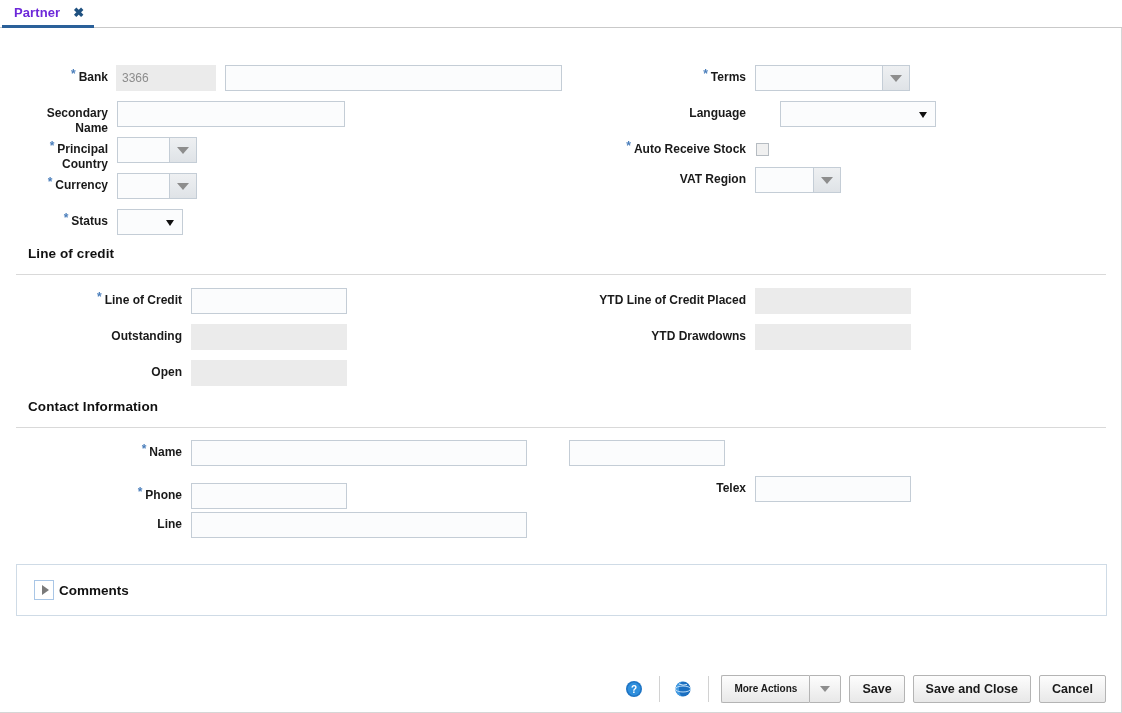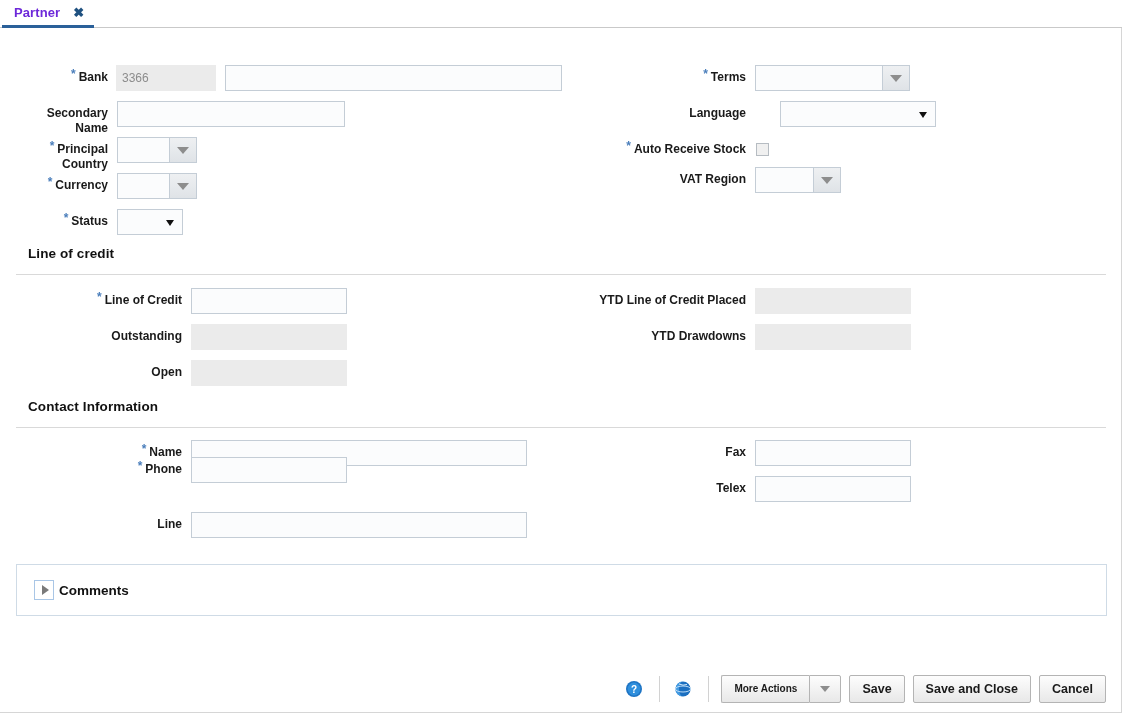--- a/index.html
+++ b/index.html
@@ -324,32 +324,31 @@
     </div>
 
     <div class="sec-title" style="left:28px; top:370px;">Contact Information</div>
     <div class="sec-rule" style="top:398px;"></div>
 
     <div class="row" style="left:90px; top:411px;">
       <div class="lbl" style="width:92px;"><span class="req">*</span><span>Name</span></div>
       <input class="inp" style="width: 336px; margin-left: 9px;" value="">
     </div>
 
-    <div class="row" style="left:90px; top:428px;">
+    <div class="row" style="left:90px; top:454px;">
       <div class="lbl" style="width:92px;"><span class="req">*</span><span>Phone</span></div>
       <input class="inp" style="width: 156px; margin-left: 9px;" value="">
     </div>
 
     <div class="row" style="left:90px; top:483px;">
       <div class="lbl" style="width:92px;">Line</div>
       <input class="inp" style="width: 336px; margin-left: 9px;" value="">
     </div>
 
     <div class="row" style="left:560px; top:411px;">
-      <div class="lbl" style="width:186px;">Fax</div>
       <input class="inp" style="width: 156px; margin-left: 9px;" value="">
     </div>
 
     <div class="row" style="left:560px; top:447px;">
       <div class="lbl" style="width:186px;">Telex</div>
       <input class="inp" style="width: 156px; margin-left: 9px;" value="">
     </div>
 
   </div>
 

